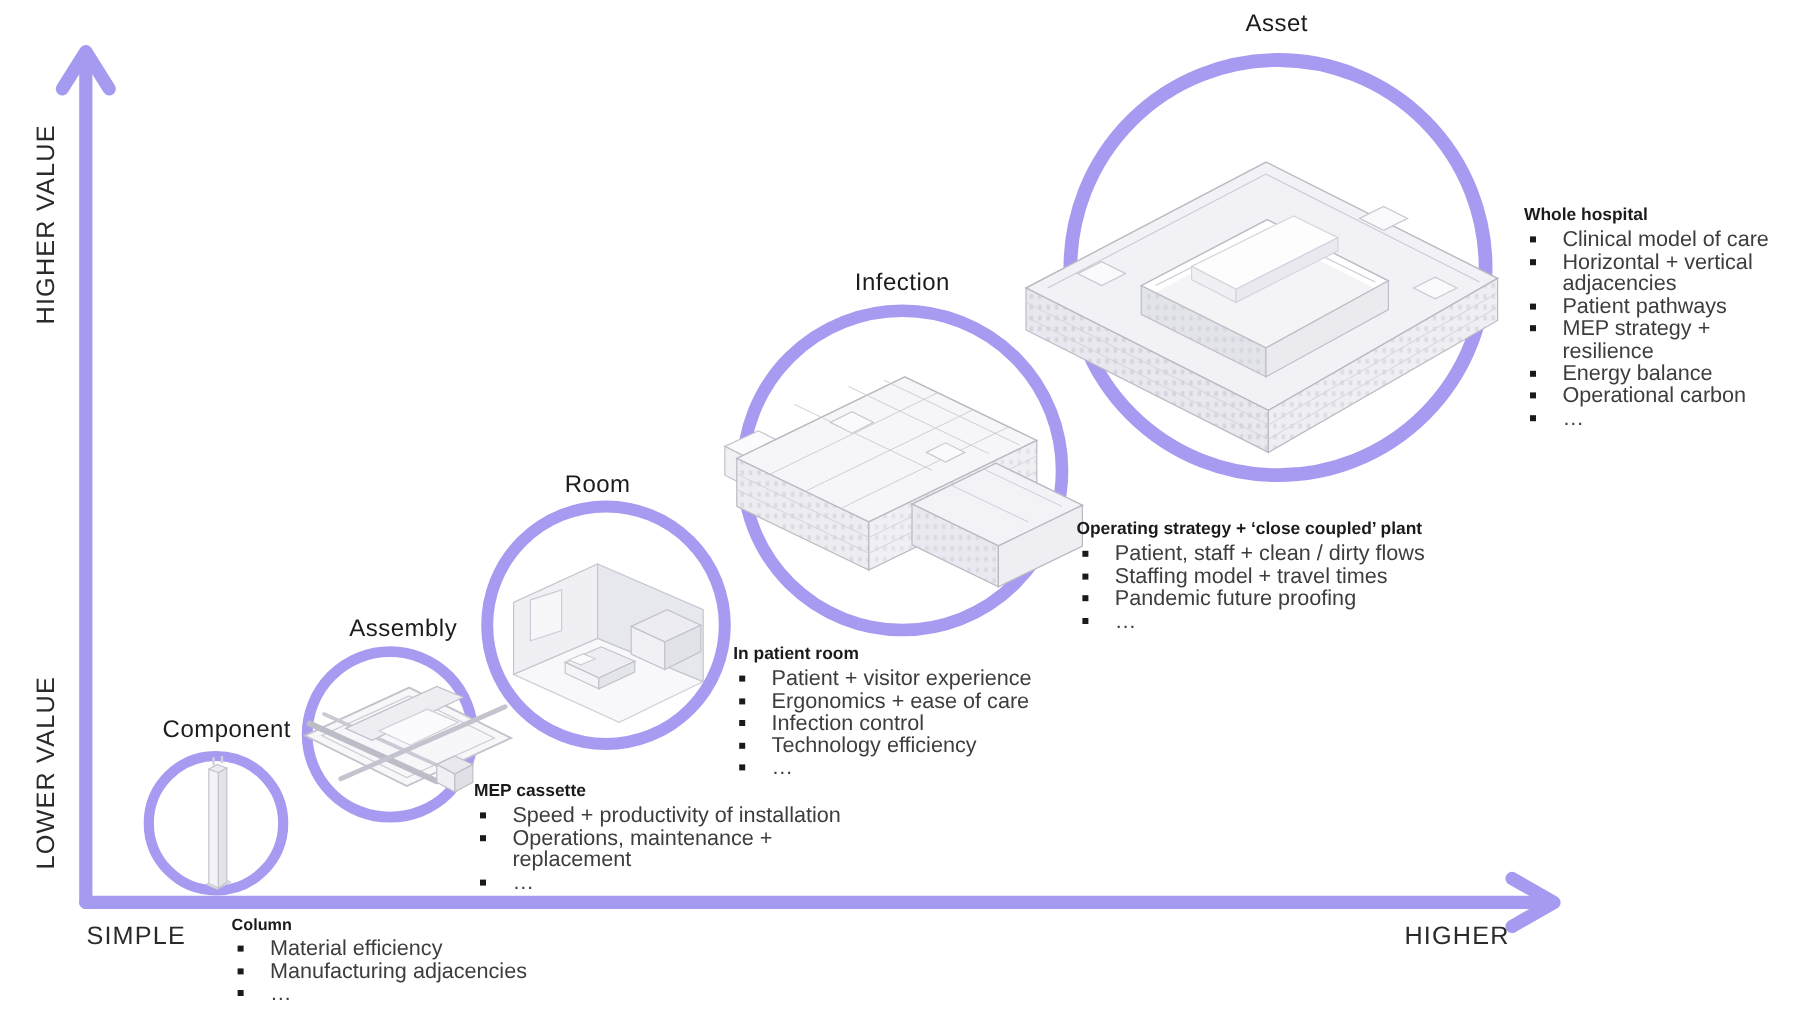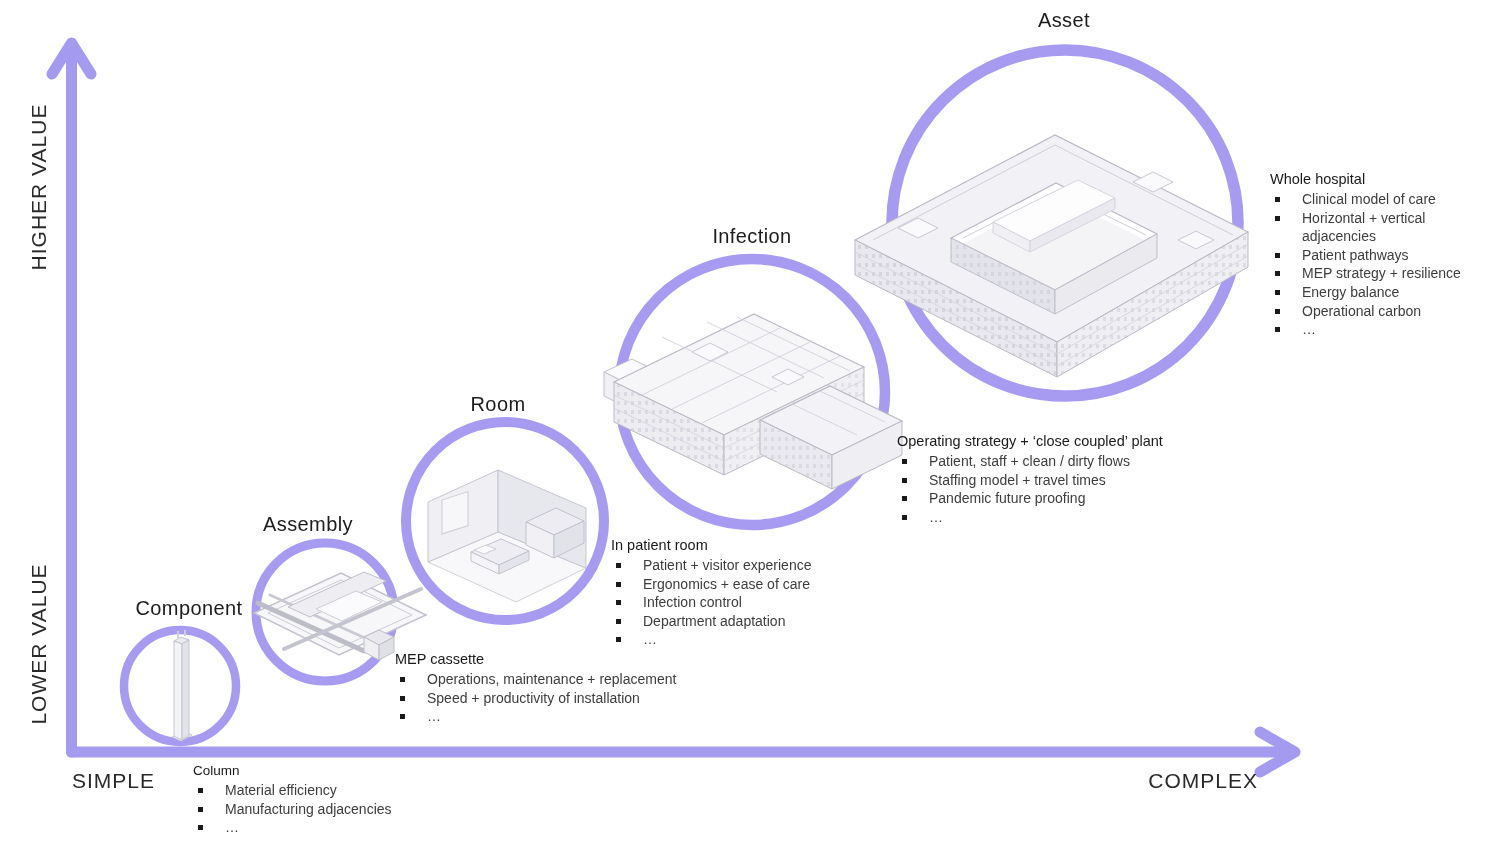--- a/index.html
+++ b/index.html
@@ -14,22 +14,22 @@
   .stage-title{
     position:absolute;transform:translateX(-50%);
     font-size:20px;color:#1c1c1c;letter-spacing:.4px;white-space:nowrap;
   }
   .axis-label{
     position:absolute;font-size:21px;color:#2a2a2a;letter-spacing:1px;white-space:nowrap;
   }
   .axis-label.vert{transform:translate(-50%,-50%) rotate(-90deg);}
   .axis-label.right{transform:translateX(-100%);}
   .blist{position:absolute;}
-  .bhead{font-size:14.5px;font-weight:400;color:#1a1a1a;margin-bottom:3px;white-space:nowrap;}
-  .brow{display:flex;align-items:flex-start;font-size:14px;line-height:18.6px;color:#3d3d3d;}
+  .bhead{font-size:14.5px;font-weight:700;color:#1a1a1a;margin-bottom:3px;white-space:nowrap;}
+  .brow{display:flex;align-items:flex-start;font-size:18px;line-height:18.6px;color:#3d3d3d;}
   .sq{flex:none;width:5px;height:5px;background:#1a1a1a;margin:7px 0 0 5px;}
   .btxt{margin-left:22px;}
   
 </style>
 </head>
 <body>
 
 <div class="canvas">
 
   <svg class="abs" style="left:0;top:0" width="1500" height="844" viewBox="0 0 1500 844">
@@ -137,29 +137,29 @@
     <path d="M12,162 L214,264 M12,174 L214,276 M214,264 L405,154 M214,276 L405,166" stroke="#d2d2da" stroke-width="0.8" fill="none"></path>
     <polygon points="150,132 235,90 272,108 187,151" fill="#fdfdfe" stroke="#d5d5de" stroke-width="1"></polygon>
     <polygon points="150,132 150,143 187,162 187,151" fill="#f0f0f4" stroke="#d5d5de" stroke-width="1"></polygon>
     <polygon points="187,151 272,108 272,119 187,162" fill="#e9e9ef" stroke="#d5d5de" stroke-width="1"></polygon>
     <polygon points="55,138 75,128 95,138 75,148" fill="#fafafc" stroke="#c8c8d2" stroke-width="1"></polygon>
     <polygon points="290,92 310,82 330,92 310,102" fill="#fafafc" stroke="#c8c8d2" stroke-width="1"></polygon>
     <polygon points="335,150 353,141 371,150 353,159" fill="#fafafc" stroke="#c8c8d2" stroke-width="1"></polygon>
   </svg>
 
   <div class="stage-title" style="left:189px;top:597px">Component</div>
-  <div class="stage-title" style="left:308px;top:513px">Assembly</div>
+  <div class="stage-title" style="left:336px;top:513px">Assembly</div>
   <div class="stage-title" style="left:498px;top:393px">Room</div>
   <div class="stage-title" style="left:752px;top:225px">Infection</div>
   <div class="stage-title" style="left:1064px;top:9px">Asset</div>
 
   <div class="axis-label vert" style="left:39px;top:187px">HIGHER VALUE</div>
   <div class="axis-label vert" style="left:39px;top:644px">LOWER VALUE</div>
   <div class="axis-label" style="left:72px;top:769px">SIMPLE</div>
-  <div class="axis-label right" style="left:1258px;top:769px">COMPLEX</div>
+  <div class="axis-label right" style="left:1258px;top:769px">HIGHER</div>
 
   <div class="blist" style="left:193px;top:763px;width:250px">
     <div class="bhead" style="font-size:13.5px">Column</div>
     <div class="brow">
         <span class="sq"></span>
         <span class="btxt">Material efficiency</span>
       </div>
     <div class="brow">
         <span class="sq"></span>
         <span class="btxt">Manufacturing adjacencies</span>
@@ -167,25 +167,25 @@
     <div class="brow">
         <span class="sq"></span>
         <span class="btxt">…</span>
       </div>
   </div>
 
   <div class="blist" style="left:395px;top:651px;width:340px">
     <div class="bhead">MEP cassette</div>
     <div class="brow">
         <span class="sq"></span>
+        <span class="btxt">Speed + productivity of installation</span>
+      </div>
+    <div class="brow">
+        <span class="sq"></span>
         <span class="btxt">Operations, maintenance + replacement</span>
-      </div>
-    <div class="brow">
-        <span class="sq"></span>
-        <span class="btxt">Speed + productivity of installation</span>
       </div>
     <div class="brow">
         <span class="sq"></span>
         <span class="btxt">…</span>
       </div>
   </div>
 
   <div class="blist" style="left:611px;top:537px;width:290px">
     <div class="bhead">In patient room</div>
     <div class="brow">
@@ -195,21 +195,21 @@
     <div class="brow">
         <span class="sq"></span>
         <span class="btxt">Ergonomics + ease of care</span>
       </div>
     <div class="brow">
         <span class="sq"></span>
         <span class="btxt">Infection control</span>
       </div>
     <div class="brow">
         <span class="sq"></span>
-        <span class="btxt">Department adaptation</span>
+        <span class="btxt">Technology efficiency</span>
       </div>
     <div class="brow">
         <span class="sq"></span>
         <span class="btxt">…</span>
       </div>
   </div>
 
   <div class="blist" style="left:897px;top:433px;width:350px">
     <div class="bhead">Operating strategy + ‘close coupled’ plant</div>
     <div class="brow">

